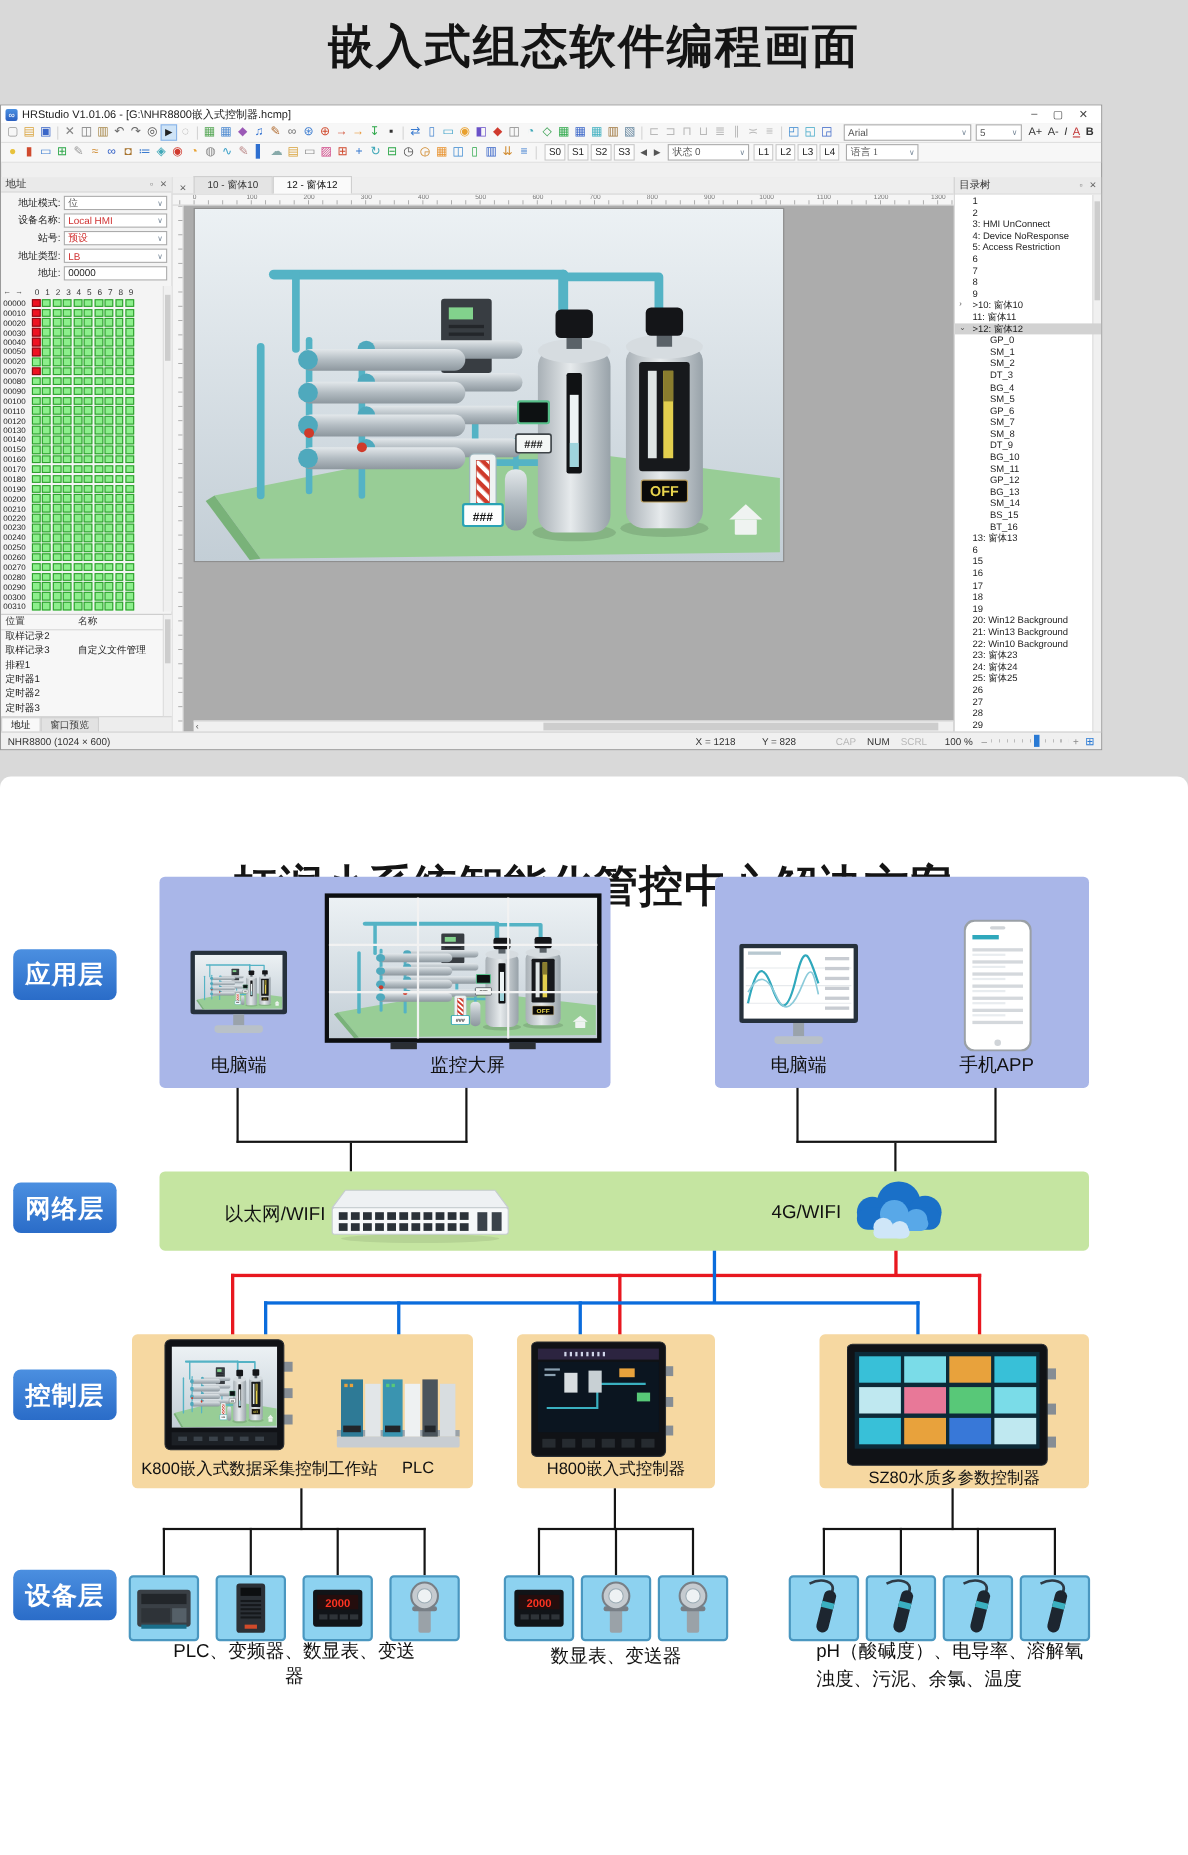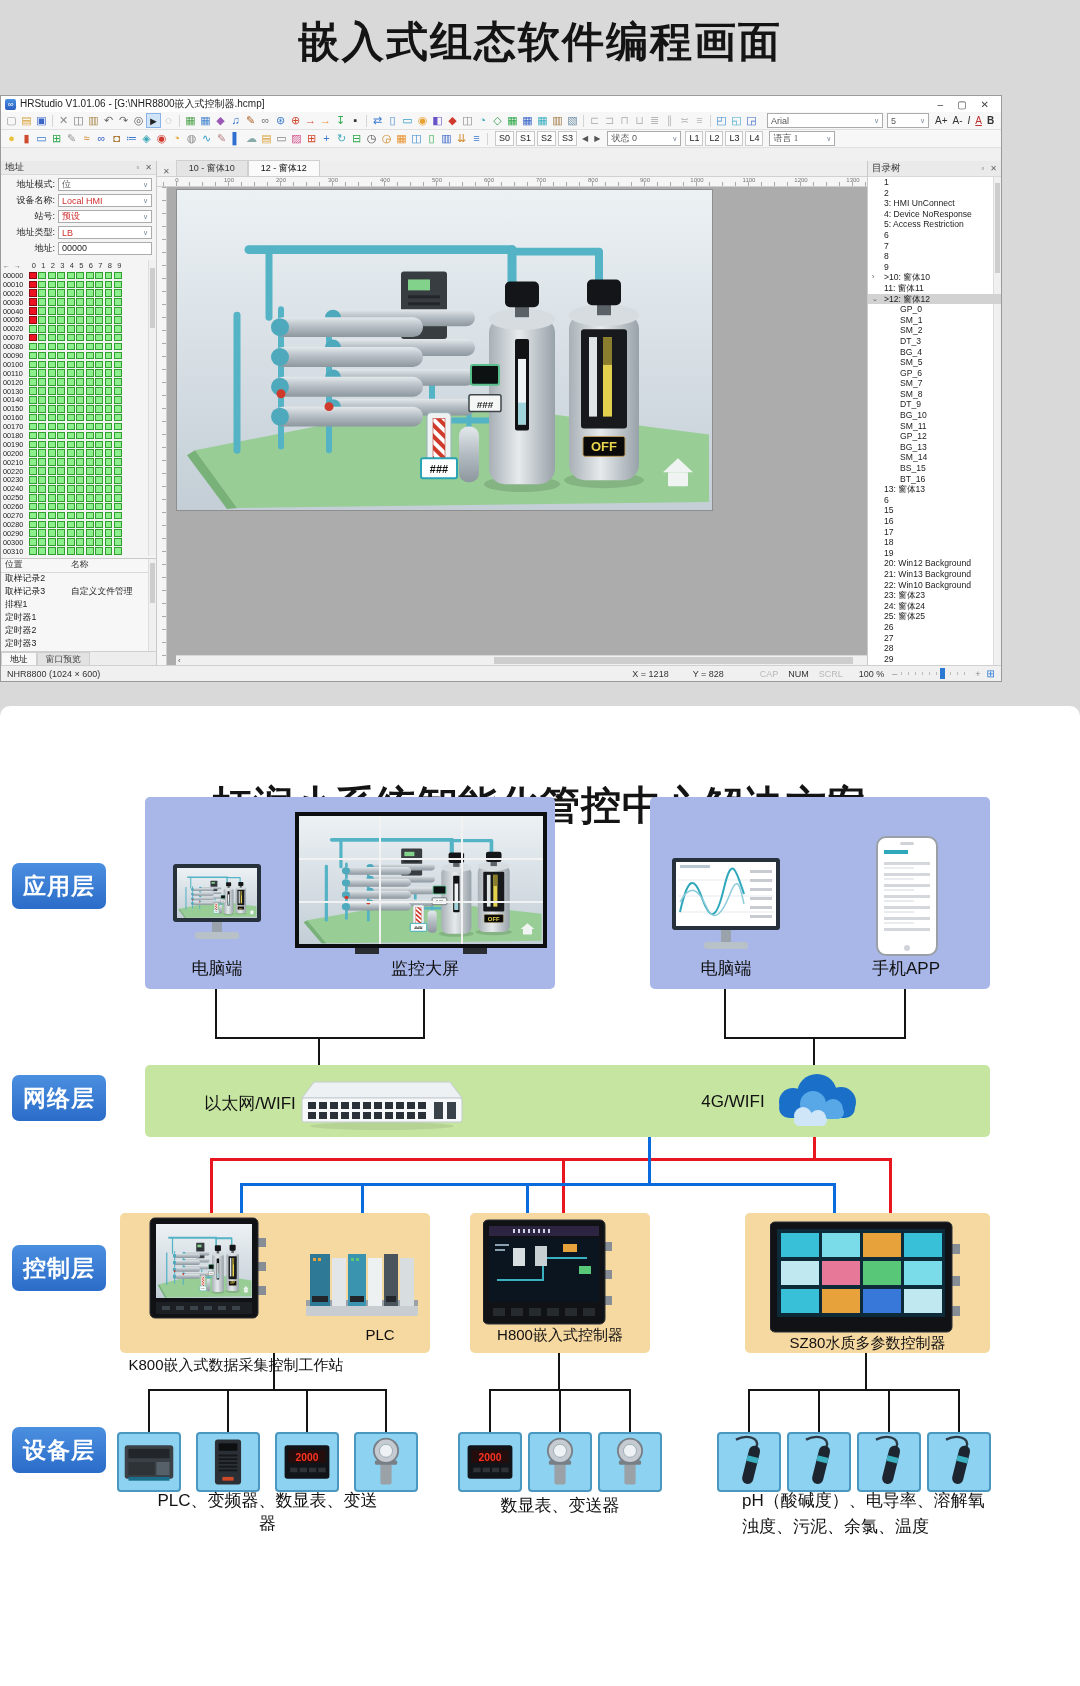--- a/index.html
+++ b/index.html
@@ -1252,21 +1252,21 @@
         <rect x="52" y="41" width="38" height="24" fill="#e87898"></rect>
         <rect x="93" y="41" width="38" height="24" fill="#58c878"></rect>
         <rect x="134" y="41" width="38" height="24" fill="#7adce8"></rect>
       <rect x="11" y="69" width="38" height="24" fill="#38c0d8"></rect>
         <rect x="52" y="69" width="38" height="24" fill="#e8a23c"></rect>
         <rect x="93" y="69" width="38" height="24" fill="#3878d8"></rect>
         <rect x="134" y="69" width="38" height="24" fill="#bfe8f0"></rect>
     </g>
   </svg>
 
-  <div class="dlabel" style="left:122px;top:1356px;width:228px;font-size:15px;">K800嵌入式数据采集控制工作站</div>
+  <div class="dlabel" style="left:122px;top:1326px;width:228px;font-size:15px;">K800嵌入式数据采集控制工作站</div>
   <div class="dlabel" style="left:352px;top:1326px;width:56px;font-size:15px;">PLC</div>
   <div class="dlabel" style="left:470px;top:1326px;width:180px;font-size:15px;">H800嵌入式控制器</div>
   <div class="dlabel" style="left:745px;top:1334px;width:245px;font-size:15px;">SZ80水质多参数控制器</div>
 
   <div class="ln" style="left:273px;top:1353px;width:2px;height:38px;"></div>
   <div class="ln" style="left:148px;top:1389px;width:239px;height:2px;"></div>
   <div class="ln" style="left:148px;top:1389px;width:2px;height:43px;"></div>
   <div class="ln" style="left:227px;top:1389px;width:2px;height:43px;"></div>
   <div class="ln" style="left:306px;top:1389px;width:2px;height:43px;"></div>
   <div class="ln" style="left:385px;top:1389px;width:2px;height:43px;"></div>

